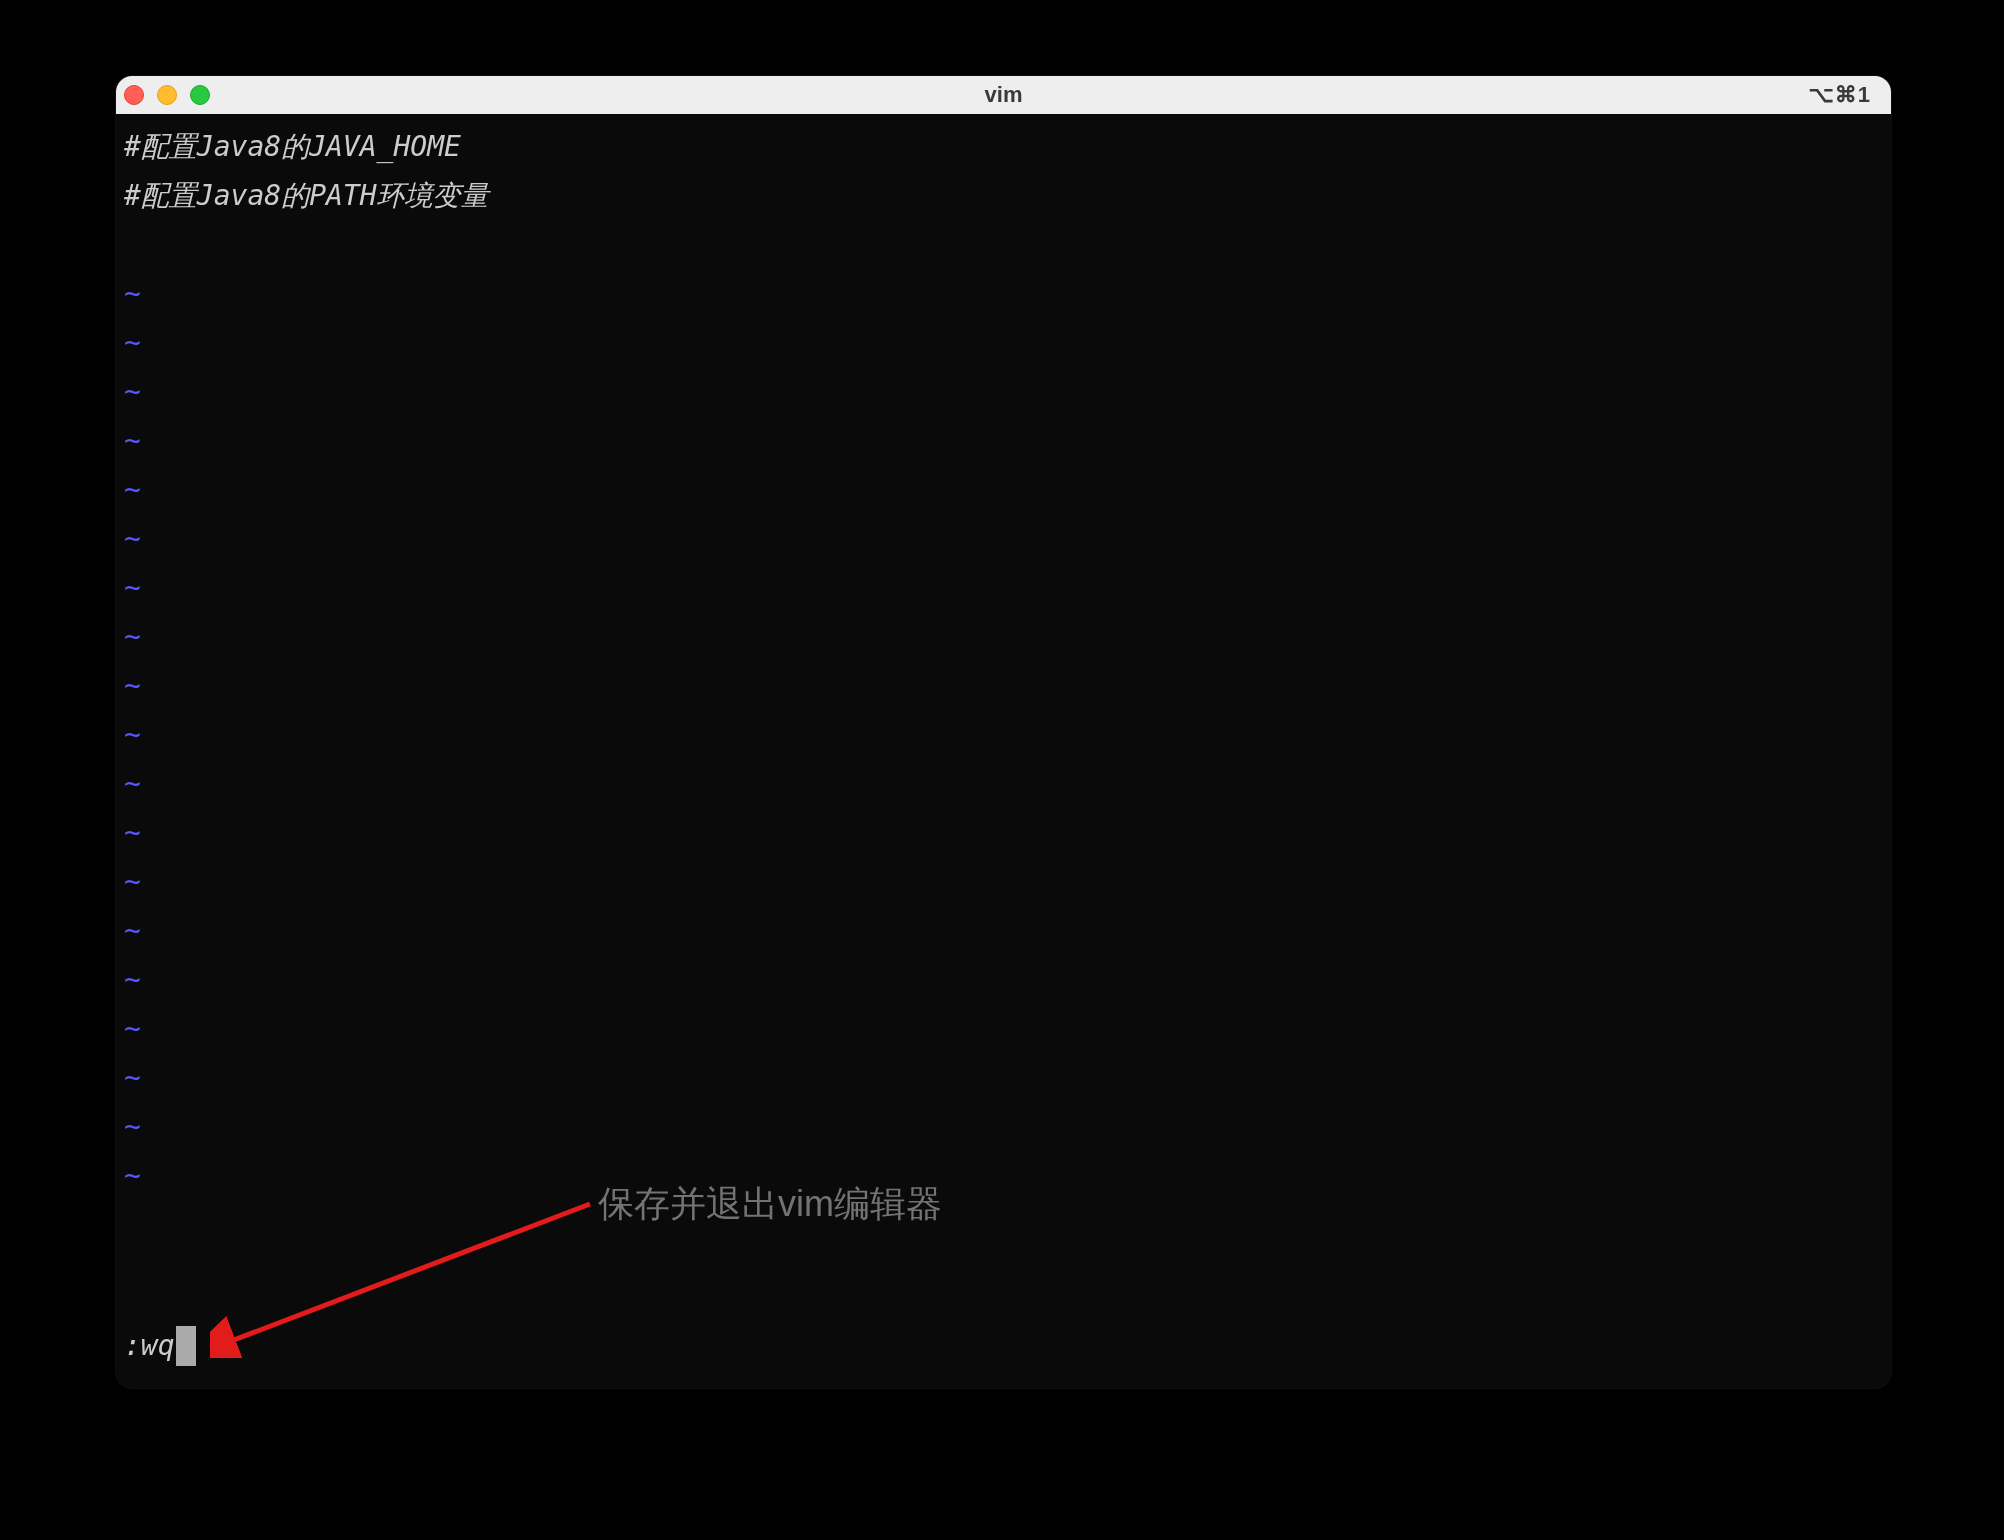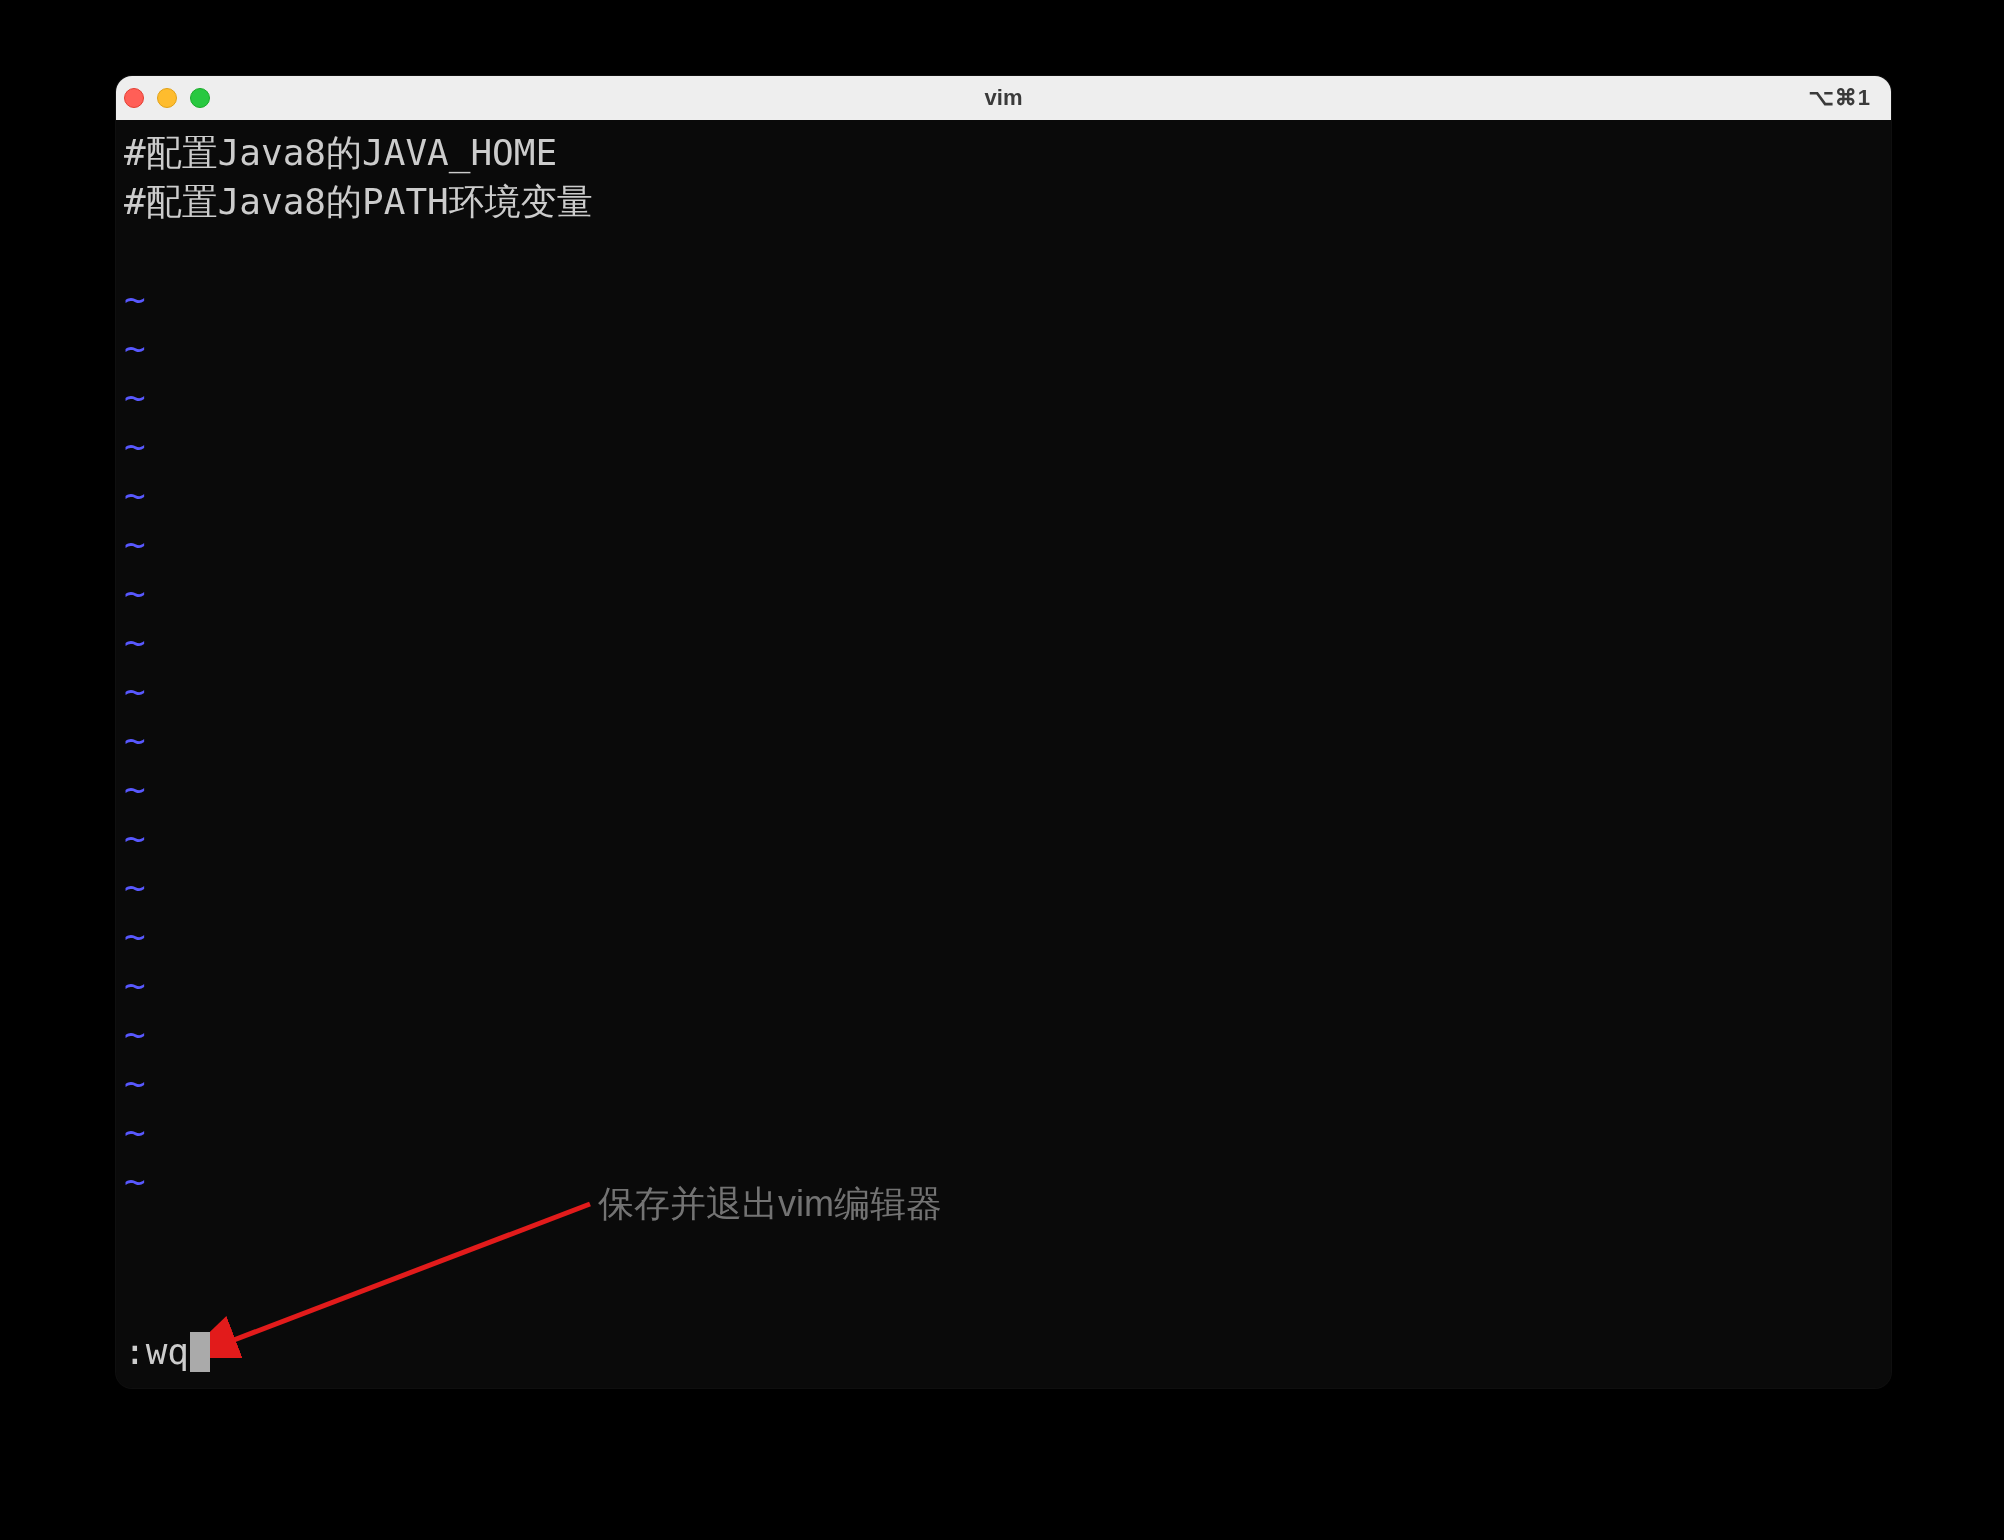--- a/index.html
+++ b/index.html
@@ -19,21 +19,21 @@
       left: 116px;
       top: 76px;
       width: 1775px;
       height: 1312px;
       background: #0a0a0a;
       border-radius: 16px;
       overflow: hidden;
       box-shadow: 0 0 0 1px rgba(255,255,255,0.06);
     }
     .title-bar {
-      height: 44px;
+      height: 38px;
       background: #eeeeee;
       display: flex;
       align-items: center;
       position: relative;
       padding: 0 8px;
     }
     .traffic-lights {
       display: flex;
       gap: 13px;
       align-items: center;
@@ -62,24 +62,25 @@
       font-weight: 700;
       font-size: 22px;
       color: #3a3a3a;
       letter-spacing: 1px;
     }
     .terminal-body {
       padding: 8px 8px 0 8px;
       height: calc(100% - 50px);
       display: flex;
       flex-direction: column;
-      font-size: 36px;
+      font-size: 28px;
       line-height: 49px;
       color: #cccccc;
       position: relative;
+      font-style: italic;
     }
     .file-content {
       white-space: pre;
       color: #cccccc;
     }
     .tilde-line {
       color: #5858ff;
     }
     .fill {
       flex: 1;

